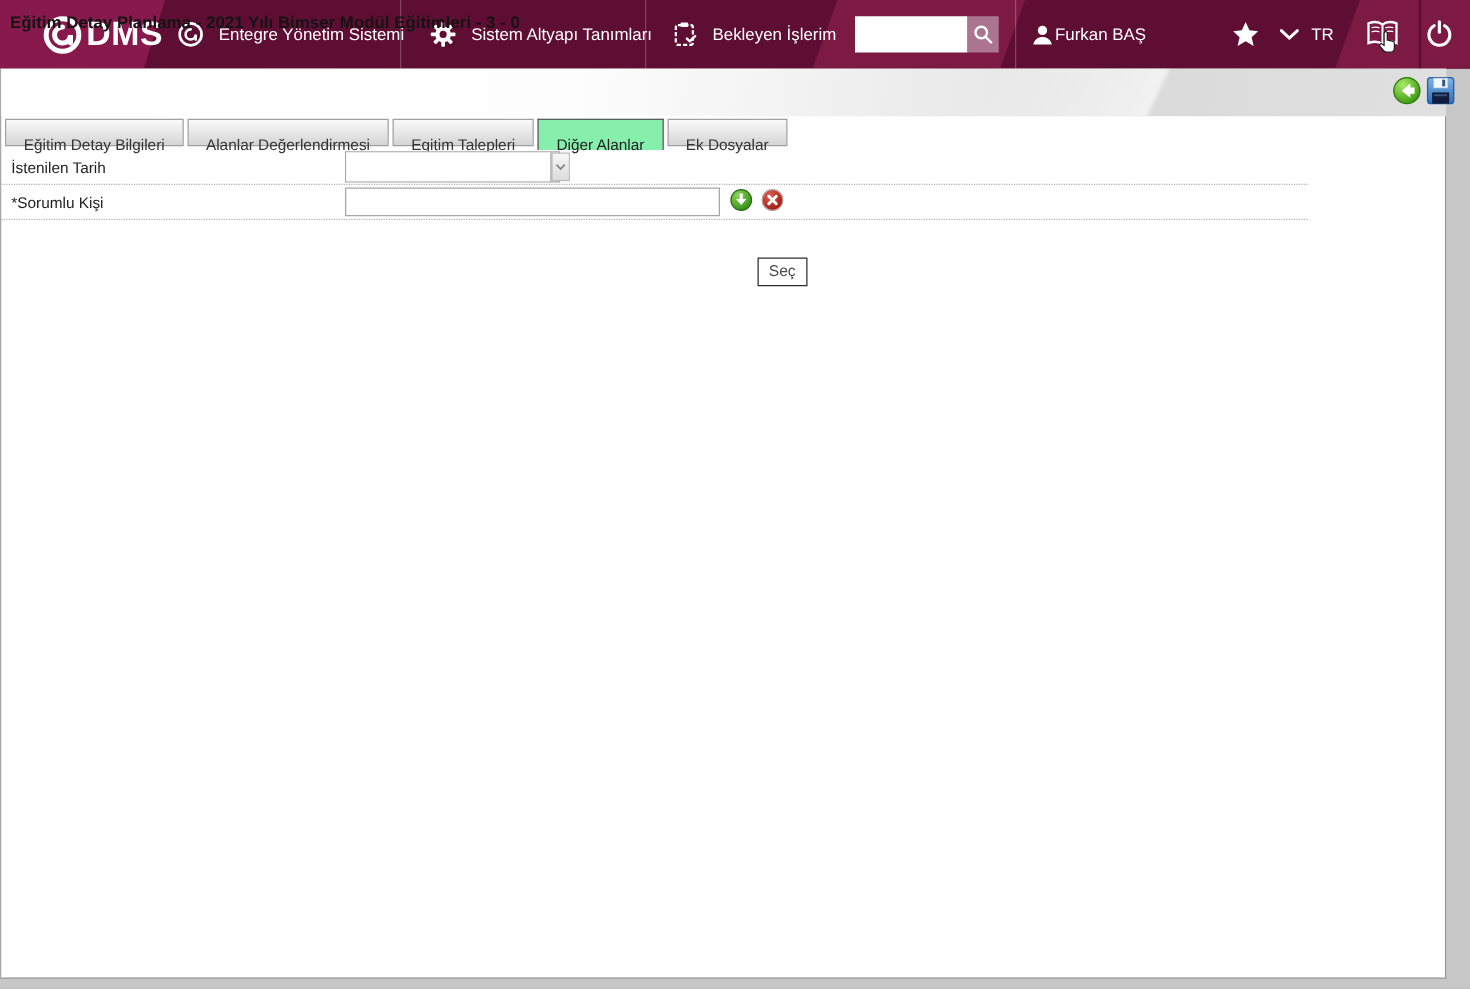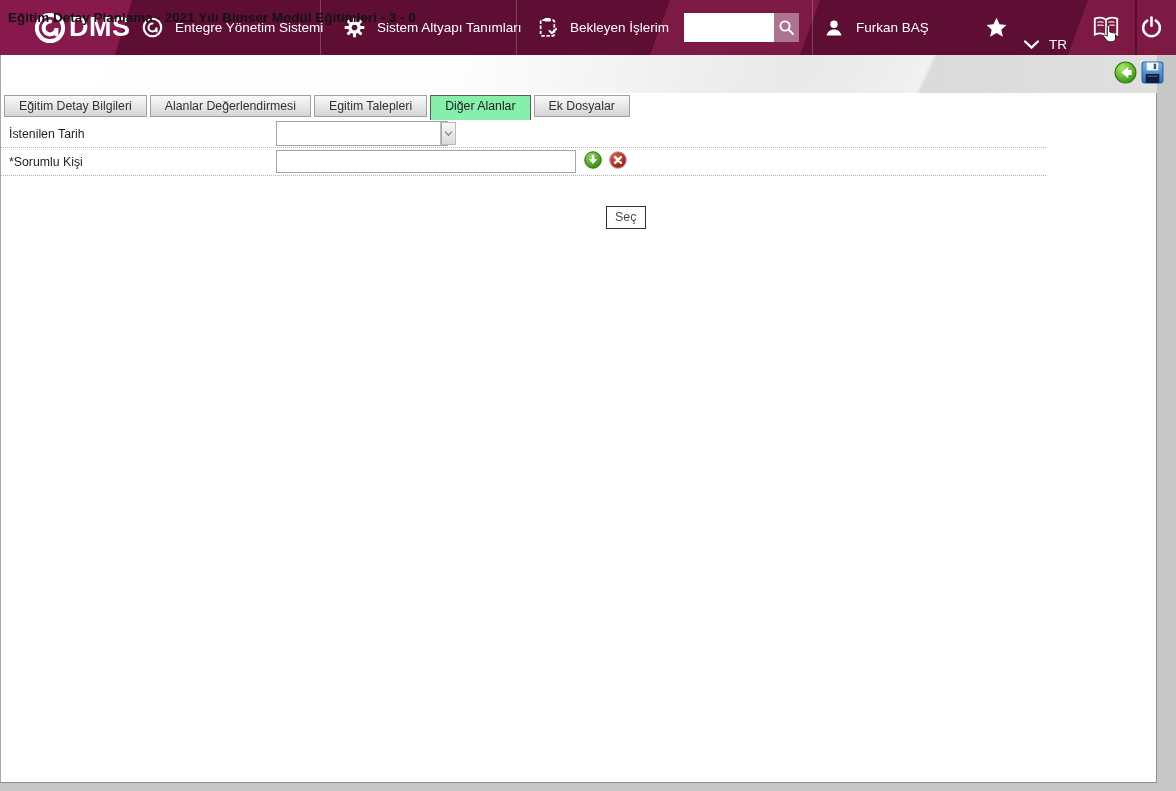--- a/index.html
+++ b/index.html
@@ -22,24 +22,24 @@
 
   .hmenu-item { position:absolute; top:0; height:55px; display:flex; align-items:center; gap:12px;
                 color:#fff; font-size:13.5px; cursor:pointer; }
   .hicon { display:inline-flex; }
 
   .searchbox { position:absolute; left:684px; top:13px; display:flex; height:29px; }
   .searchbox input { width:90px; height:29px; border:none; outline:none; background:#fff; padding:0 6px; font-size:13px; }
   .searchbox .search-btn { width:25px; height:29px; background:#ab7590; border:none; display:flex;
                            align-items:center; justify-content:center; cursor:pointer; }
 
-  .user-area { position:absolute; left:824px; top:0; height:55px; display:flex; align-items:center; gap:12px;
+  .user-area { position:absolute; left:824px; top:0; height:55px; display:flex; align-items:center; gap:0;
                color:#fff; font-size:13.5px; cursor:pointer; }
   .star-btn   { position:absolute; left:986px; top:17px; cursor:pointer; }
-  .lang-area  { position:absolute; left:1024px; top:17px; height:55px; display:flex; align-items:center; gap:10px;
+  .lang-area  { position:absolute; left:1024px; top:0; height:55px; display:flex; align-items:center; gap:10px;
                 color:#fff; font-size:13.5px; cursor:pointer; }
   .book-btn   { position:absolute; left:1092px; top:15px; cursor:pointer; }
   .power-btn  { position:absolute; left:1140px; top:16px; cursor:pointer; }
   .mouse-cursor { position:absolute; left:1103px; top:24px; pointer-events:none; }
 
   
   #content { position:absolute; left:0; top:55px; width:1157px; height:728px; background:#fff;
              border-left:1px solid #a7a7a7; border-right:1px solid #919191; border-bottom:1px solid #8d8d8d; }
 
   
@@ -47,21 +47,21 @@
               background:linear-gradient(100deg,#ffffff 0%,#fdfdfd 40%,#ededed 62%,#e3e3e3 78%,#e9e9e9 100%); }
   #titlebar .facet { position:absolute; right:0; top:0; width:520px; height:38px;
               background:linear-gradient(115deg,rgba(255,255,255,0) 30%,rgba(255,255,255,.5) 55%,rgba(0,0,0,.04) 56%); }
   .page-title { position:absolute; left:8px; top:10px; font-size:13.5px; font-weight:bold; color:#141414; }
   .tb-action { position:absolute; top:61px; cursor:pointer; }
   .tb-back { left:1114px; }
   .tb-save { left:1141px; }
 
   
   #tabbar { position:absolute; left:4px; top:95px; display:flex; gap:3px; align-items:flex-start; }
-  .tab { height:22px; line-height:21px; padding:0 14px; font-size:12.3px; color:#333;
+  .tab { height:22px; line-height:21px; padding:10px 14px; font-size:12.3px; color:#333;
          background:linear-gradient(#fafafa,#d5d5d5); border:1px solid #a0a0a0; cursor:pointer; white-space:nowrap; }
   .tab.active { background:#86efac; border:1px solid #5c5c5c; border-bottom:none; height:25px; font-weight:normal; color:#222; z-index:2; }
 
   
   #form { position:absolute; left:1px; top:120px; }
   .frow { display:flex; align-items:center; height:28px; width:1045px; border-bottom:1px dotted #b5b5b5; }
   .flabel { flex:0 0 275px; padding-left:8px; font-size:12.3px; color:#1e1e1e; }
   .combo { display:flex; background:#fff; border:1px solid #a6a6a6; height:25px; align-items:stretch; }
   .combo input { border:none; outline:none; flex:1; font-size:12px; padding:0 4px; }
   .combo .combo-btn { width:22px; background:linear-gradient(#f7f7f7,#dcdcdc); border:none; border-left:1px solid #a6a6a6;

